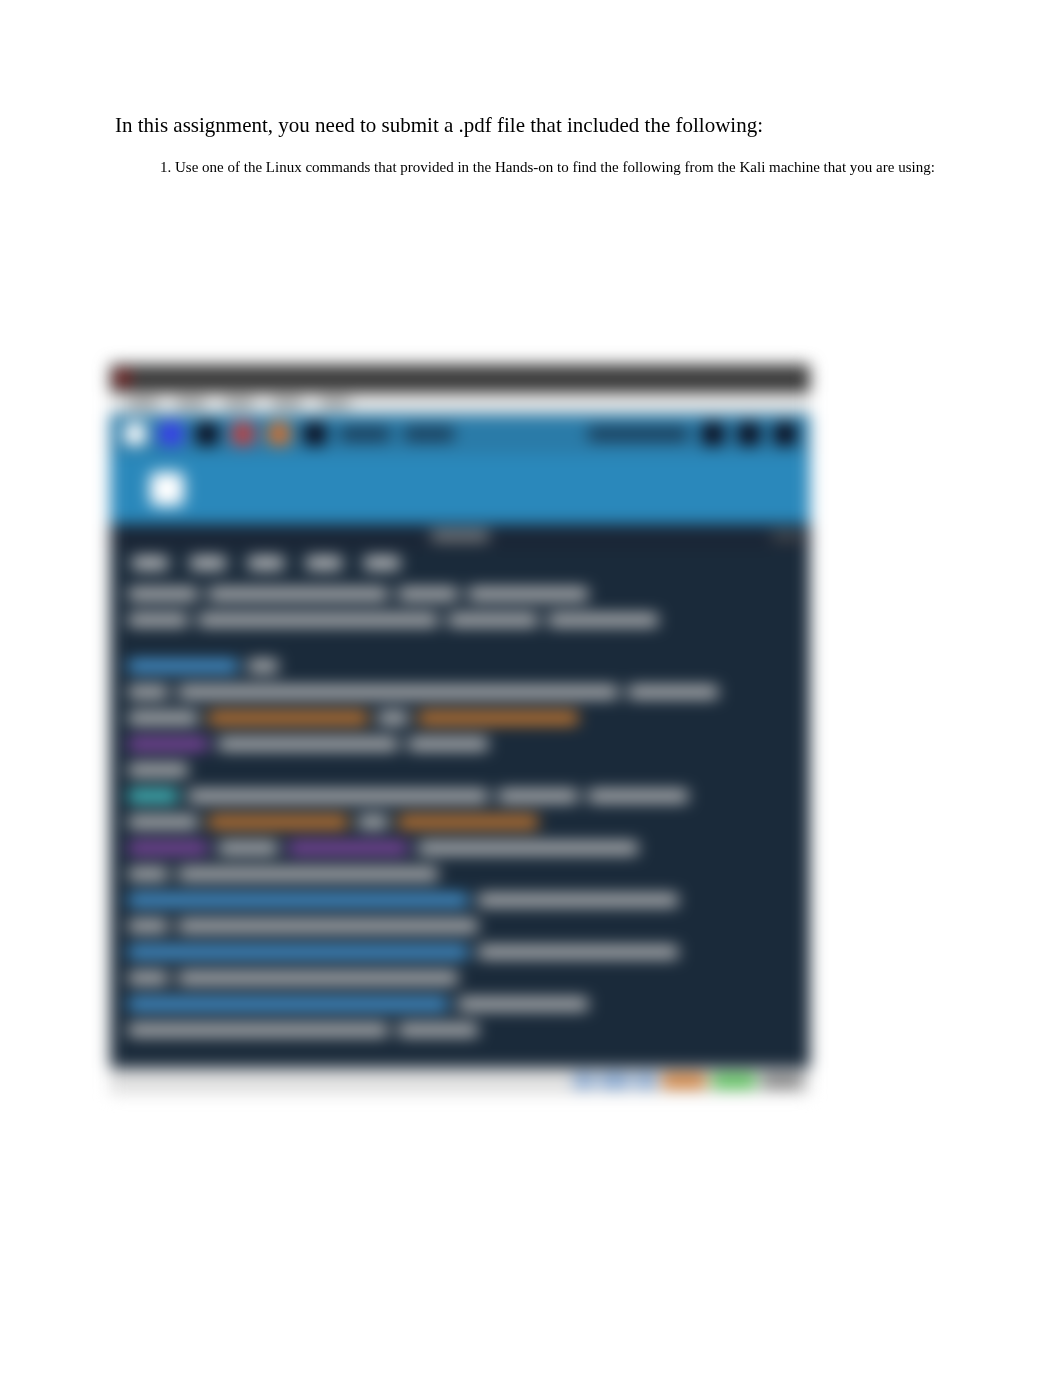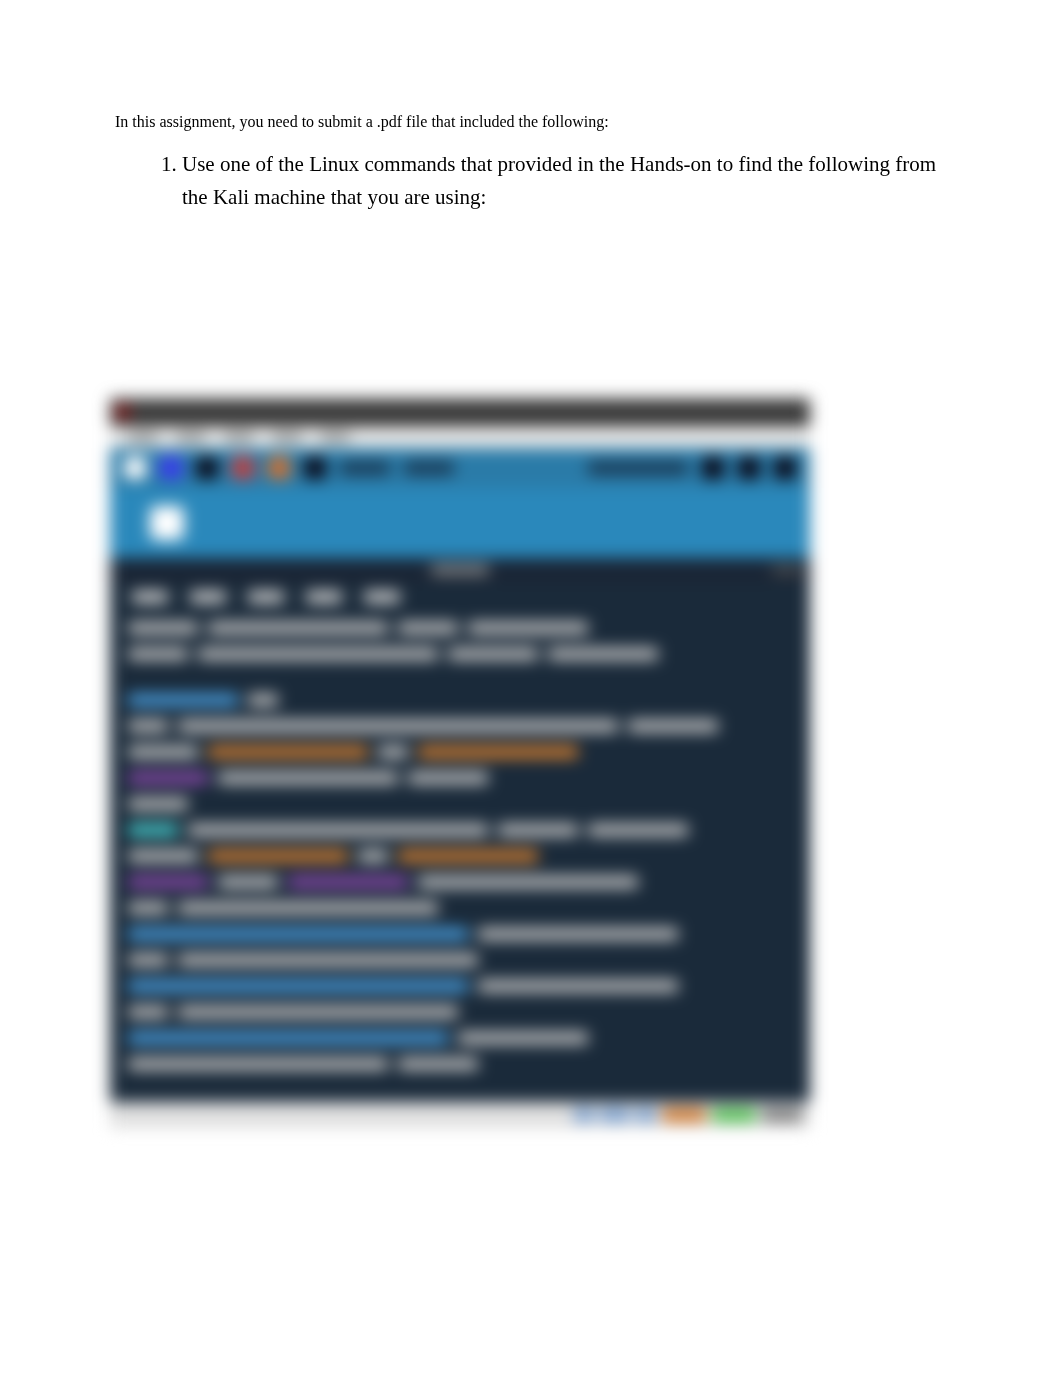--- a/index.html
+++ b/index.html
@@ -12,32 +12,31 @@
       height: 1377px;
       background: #ffffff;
       font-family: "Times New Roman", Times, serif;
       color: #000000;
       position: relative;
     }
     .doc-content {
       padding: 110px 115px 40px 115px;
     }
     .intro-text {
-      font-size: 16px;
+      font-size: 21px;
       line-height: 1.5;
       margin-bottom: 14px;
     }
     .ordered-list {
       list-style: decimal;
       padding-left: 60px;
     }
     .list-item-wrap {
-      font-size: 21px;
+      font-size: 15px;
       line-height: 1.55;
-      margin-left: 7px;
     }
     .list-text {
       display: inline;
     }
     .screenshot-wrap {
       margin-top: 145px;
       margin-left: 110px;
       width: 700px;
       height: 730px;
       position: relative;

